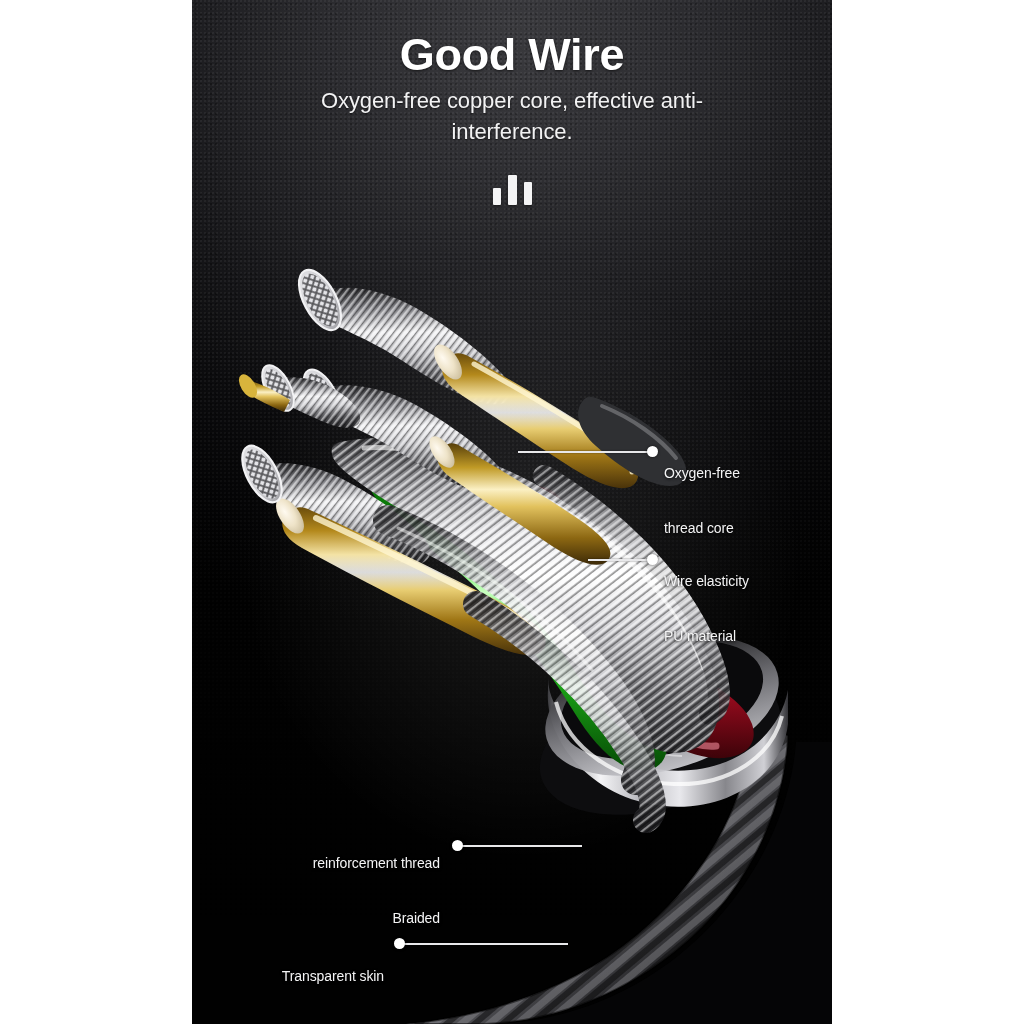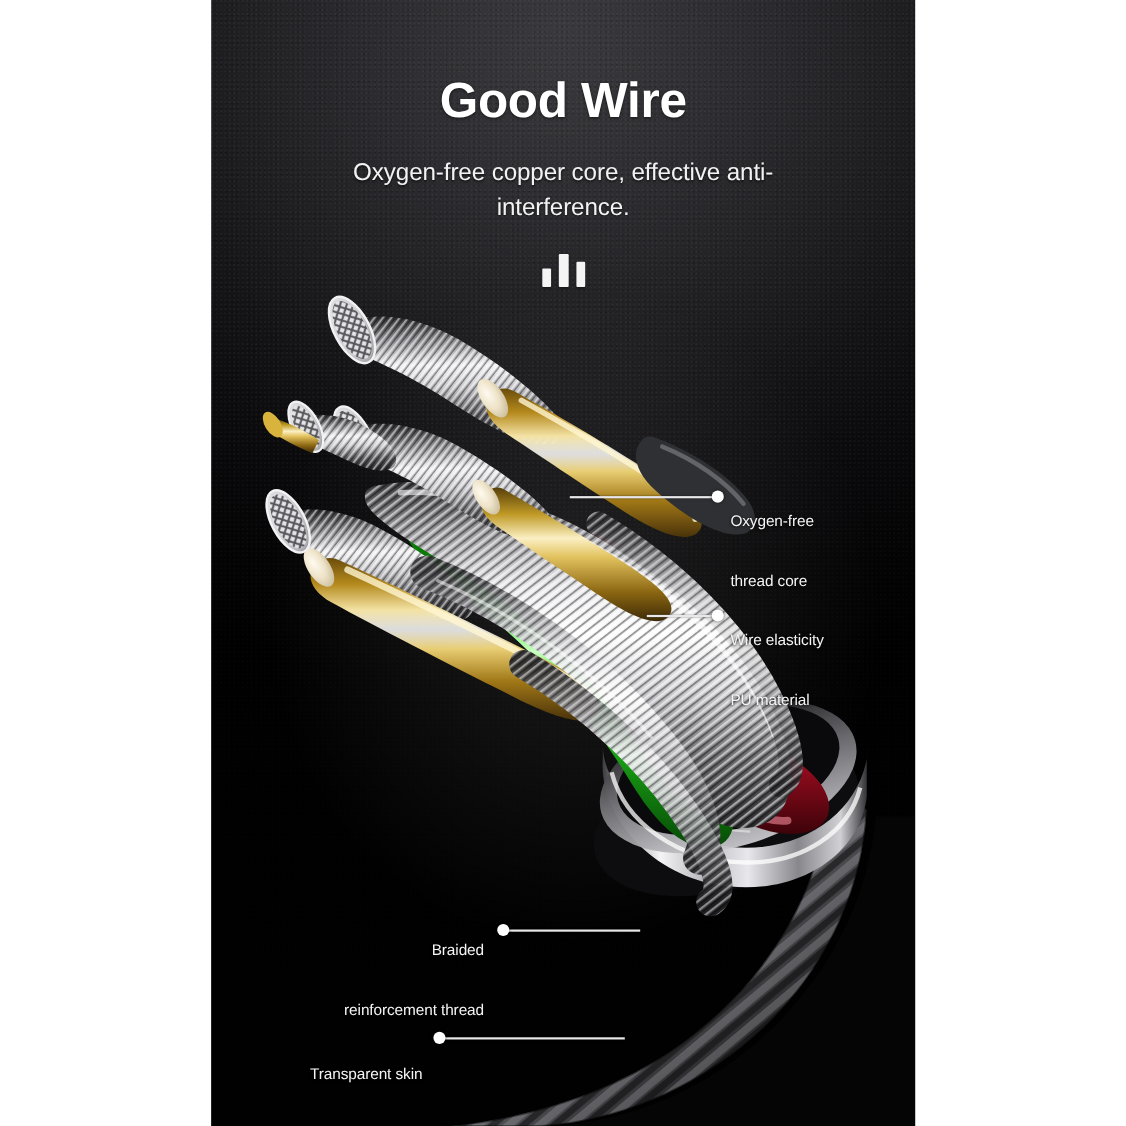--- a/index.html
+++ b/index.html
@@ -31,27 +31,27 @@
     pointer-events:none;
   }
   #panel .vignette{
     position:absolute;inset:0;pointer-events:none;
     background:radial-gradient(120% 75% at 50% 8%, rgba(255,255,255,.05) 0%, rgba(255,255,255,0) 46%, rgba(0,0,0,.45) 100%);
   }
 
   
   #header{position:absolute;left:0;top:0;width:640px;text-align:center;z-index:6;}
   #title{
-    margin:0;padding-top:68px;
+    margin:0;padding-top:32px;
     font-size:45px;font-weight:700;letter-spacing:-0.3px;
     color:#ffffff;line-height:1.04;
     text-shadow:0 1px 3px rgba(0,0,0,.6);
   }
   #subtitle{
-    margin:26px auto 0;max-width:440px;
+    margin:6px auto 0;max-width:440px;
     font-size:22px;font-weight:400;line-height:1.42;
     color:#f2f2f3;letter-spacing:-0.1px;
     text-shadow:0 1px 2px rgba(0,0,0,.55);
   }
   
   #bars{
     margin:24px auto 0;width:42px;height:34px;
     display:flex;align-items:flex-end;justify-content:center;gap:7px;
   }
   #bars i{display:block;background:#f4f4f5;border-radius:1px;box-shadow:0 1px 2px rgba(0,0,0,.5);}
@@ -454,22 +454,22 @@
     <div class="lead" style="left:396px;top:559px;width:64px;"></div>
     <div class="dot" style="left:455px;top:554px;"></div>
     <div class="callout right" style="left:472px;top:536px;">
       <div>Wire elasticity</div>
       <div>PU material</div>
     </div>
 
     <div class="lead" style="left:266px;top:845px;width:124px;"></div>
     <div class="dot" style="left:260px;top:840px;"></div>
     <div class="callout left" style="right:392px;top:818px;">
+      <div>reinforcement thread</div>
       <div>Braided</div>
-      <div>reinforcement thread</div>
     </div>
 
     <div class="lead" style="left:208px;top:943px;width:168px;"></div>
     <div class="dot" style="left:202px;top:938px;"></div>
     <div class="callout left" style="right:448px;top:931px;">
       <div>Transparent skin</div>
     </div>
 
   </div>
 </div>

